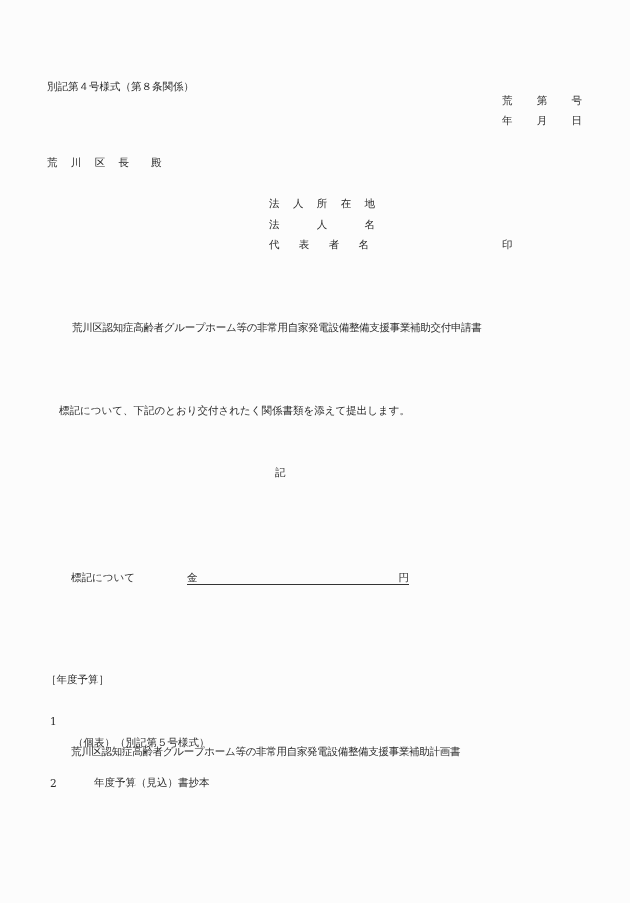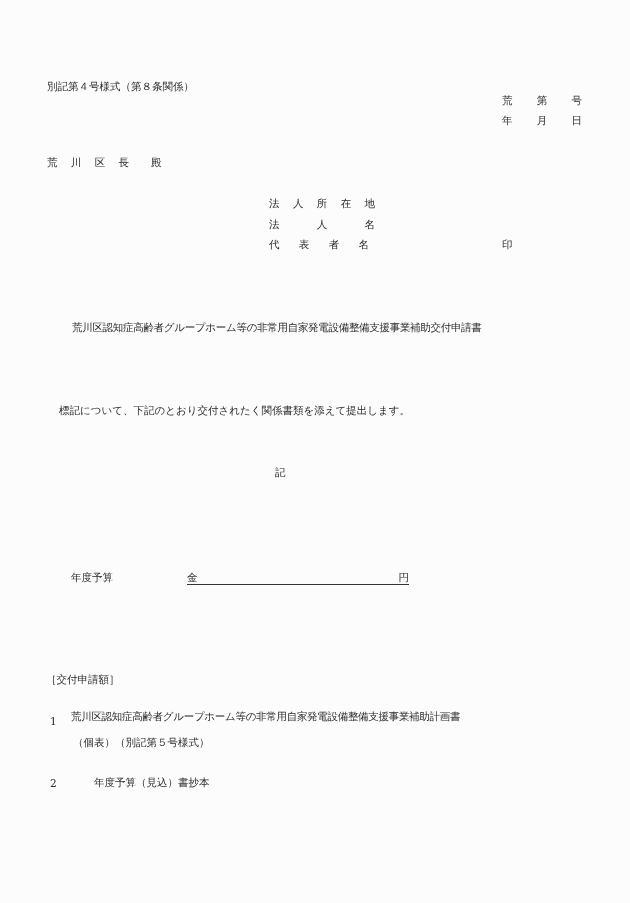--- a/index.html
+++ b/index.html
@@ -74,29 +74,29 @@
     <span>名</span>
   </div>
   <div class="abs" style="left:502px; top:237px;">印</div>
 
   <div class="abs" style="left:72px; top:320px; letter-spacing:-0.3px;">荒川区認知症高齢者グループホーム等の非常用自家発電設備整備支援事業補助交付申請書</div>
 
   <div class="abs" style="left:59px; top:403px;">標記について、下記のとおり交付されたく関係書類を添えて提出します。</div>
 
   <div class="abs" style="left:275px; top:465px;">記</div>
 
-  <div class="abs" style="left:71px; top:570px;">年度予算</div>
+  <div class="abs" style="left:71px; top:570px;">標記について</div>
   <div class="underline-field" style="left:187px; top:570px; width:222px;">
     <span>金</span>
     <span></span>
     <span>円</span>
   </div>
 
-  <div class="abs" style="left:46px; top:672px;">［交付申請額］</div>
+  <div class="abs" style="left:46px; top:672px;">［年度予算］</div>
 
   <div class="abs" style="left:50px; top:714px;">1</div>
-  <div class="abs" style="left:71px; top:709px; letter-spacing:-0.3px;">荒川区認知症高齢者グループホーム等の非常用自家発電設備整備支援事業補助計画書</div>
+  <div class="abs" style="left:71px; top:744px; letter-spacing:-0.3px;">荒川区認知症高齢者グループホーム等の非常用自家発電設備整備支援事業補助計画書</div>
   <div class="abs" style="left:73px; top:735px;text-align:right;">（個表）（別記第５号様式）</div>
 
   <div class="abs" style="left:50px; top:776px;">2</div>
   <div class="abs" style="left:94px; top:776px;font-family:Liberation Mono, monospace;">年度予算（見込）書抄本</div>
 
 </div>
 
 </body></html>

